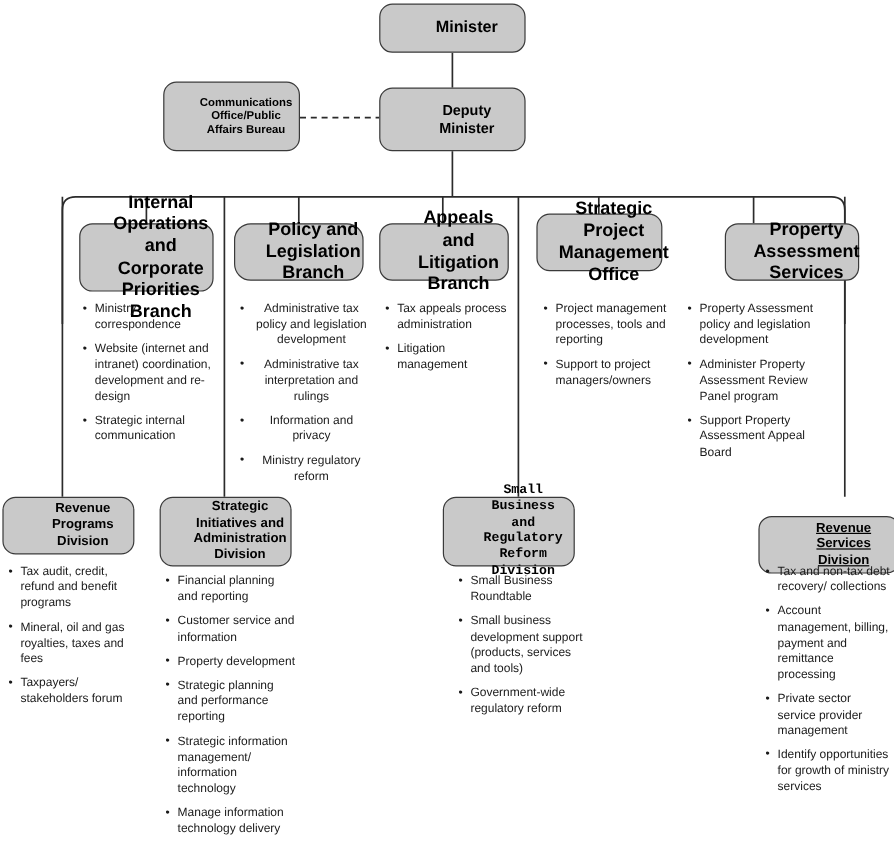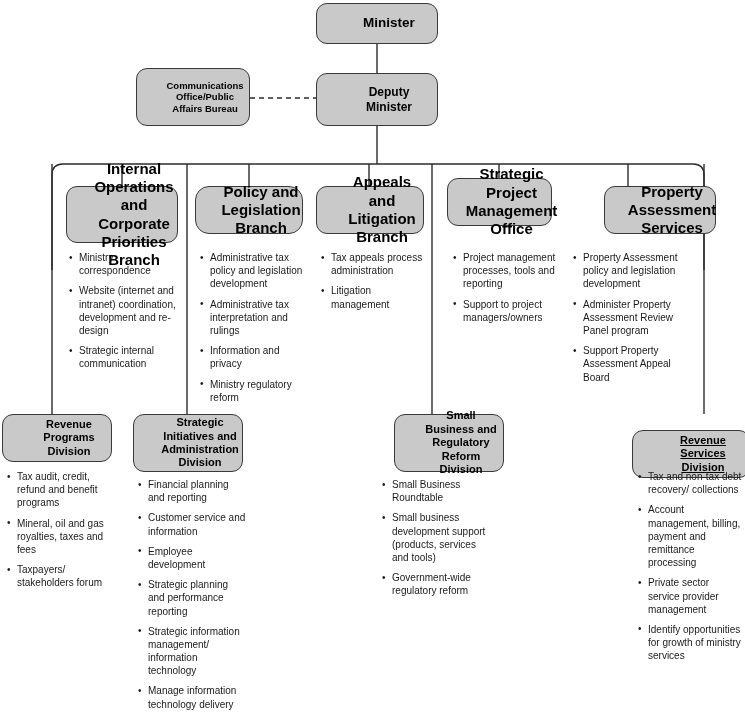--- a/index.html
+++ b/index.html
@@ -122,21 +122,21 @@
   </div>
   <ul class="bullets" style="left:68px; top:251px; width:112px;">
     <li>Ministry correspondence</li>
     <li>Website (internet and intranet) coordination, development and re-design</li>
     <li>Strategic internal communication</li>
   </ul>
 
   <div class="node branch" style="left:195px; top:186px; width:108px; height:48px;border-radius:14px;">
     <span class="node-title">Policy and Legislation Branch</span>
   </div>
-  <ul class="bullets" style="left:199px; top:251px; width:110px;">
+  <ul class="bullets" style="left:199px; top:251px; width:110px;text-align:center;">
     <li>Administrative tax policy and legislation development</li>
     <li>Administrative tax interpretation and rulings</li>
     <li>Information and privacy</li>
     <li>Ministry regulatory reform</li>
   </ul>
 
   <div class="node branch" style="left:316px; top:186px; width:108px; height:48px;justify-content:center;">
     <span class="node-title">Appeals and Litigation Branch</span>
   </div>
   <ul class="bullets" style="left:320px; top:251px; width:106px;">
@@ -169,28 +169,28 @@
     <li>Mineral, oil and gas royalties, taxes and fees</li>
     <li>Taxpayers/ stakeholders forum</li>
   </ul>
 
   <div class="node division" style="left:133px; top:414px; width:110px; height:58px;">
     <span class="node-title">Strategic Initiatives and Administration Division</span>
   </div>
   <ul class="bullets" style="left:137px; top:478px; width:110px;">
     <li>Financial planning and reporting</li>
     <li>Customer service and information</li>
-    <li>Employee development</li>
+    <li>Property development</li>
     <li>Strategic planning and performance reporting</li>
     <li>Strategic information management/ information technology</li>
     <li>Manage information technology delivery</li>
 
   </ul>
 
-  <div class="node division" style="left:394px; top:414px; width:110px; height:58px;">
+  <div class="node division" style="left:369px; top:414px; width:110px; height:58px;font-family:Liberation Mono, monospace;">
     <span class="node-title">Small Business and Regulatory Reform Division</span>
   </div>
   <ul class="bullets" style="left:381px; top:478px; width:110px;">
     <li>Small Business Roundtable</li>
     <li>Small business development support (products, services and tools)</li>
     <li>Government-wide regulatory reform</li>
   </ul>
 
   <div class="node division" style="left:632px; top:430px; width:118px; height:48px;text-decoration:underline;">
     <span class="node-title">Revenue Services Division</span>

